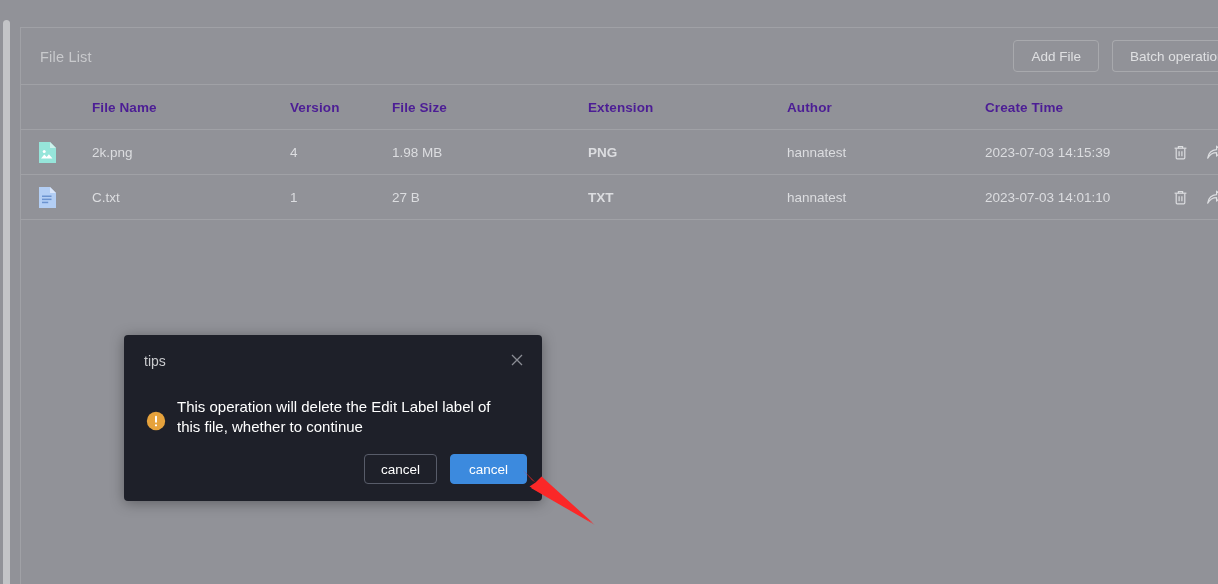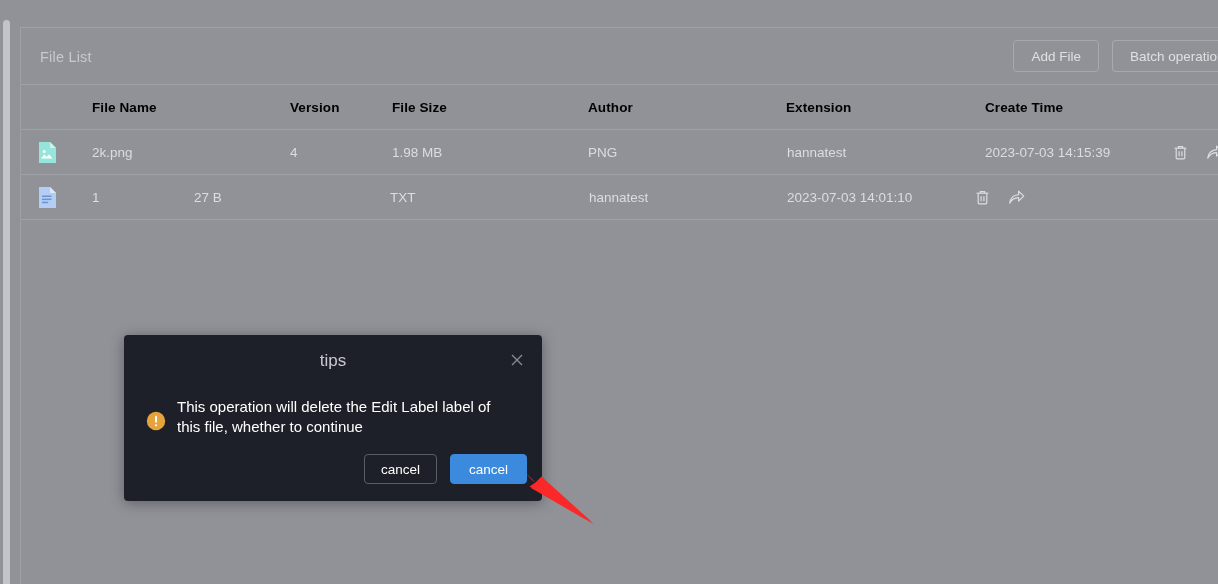--- a/index.html
+++ b/index.html
@@ -117,35 +117,35 @@
     border-bottom: 1px solid #a0a1a6;
     box-sizing: border-box;
   }
   .row.head {
     height: 45px;
     border-bottom: 1px solid #a0a1a6;
   }
   .row.head .cell {
     font-size: 13.5px;
     font-weight: bold;
-    color: #000000;
+    color: #4c1d95;
     letter-spacing: .1px;
   }
   .cell {
     font-size: 13.5px;
     color: #dcdde0;
     box-sizing: border-box;
     white-space: nowrap;
     overflow: hidden;
   }
   .c-icon   { width: 71px; padding-left: 17px; display: flex; align-items: center; }
   .c-name   { width: 198px; }
   .c-ver    { width: 102px; }
   .c-size   { width: 196px; }
-  .c-ext    { width: 199px; }
+  .c-ext    { width: 199px; font-weight: bold; }
   .c-author { width: 198px; }
   .c-time   { width: 185px; }
   .c-ops    { flex: 1; display: flex; align-items: center; gap: 17px; padding-left: 2px; }
 
   
   .file-icon { width: 18px; height: 21px; display: block; }
 
   
   .op-icon {
     width: 17px;
@@ -171,24 +171,23 @@
     box-shadow: 0 2px 14px rgba(0,0,0,.35);
     box-sizing: border-box;
   }
   .dialog-header {
     position: relative;
     padding: 17px 20px 0 20px;
     height: 40px;
     box-sizing: border-box;
   }
   .dialog-title {
-    font-size: 17px;
+    font-size: 14px;
     color: #c9cacd;
     line-height: 18px;
-    text-align: center;
   }
   .dialog-close {
     position: absolute;
     right: 15px;
     top: 15px;
     width: 20px;
     height: 20px;
     cursor: pointer;
     color: #8b8d95;
   }
@@ -277,22 +276,22 @@
       </div>
     </div>
 
     <div class="table">
 
       <div class="row head">
         <div class="cell c-icon"></div>
         <div class="cell c-name">File Name</div>
         <div class="cell c-ver">Version</div>
         <div class="cell c-size">File Size</div>
+        <div class="cell c-ext">Extension</div>
         <div class="cell c-author">Author</div>
-        <div class="cell c-ext">Extension</div>
         <div class="cell c-time">Create Time</div>
         <div class="cell c-ops"></div>
       </div>
 
       <div class="row">
         <div class="cell c-icon">
           <span class="file-icon">
             <svg width="18" height="21" viewBox="0 0 18 21">
               <path d="M1 0 h11 l6 6 v15 h-17 z" fill="#96e5da"></path>
               <path d="M12 0 l6 6 h-6 z" fill="#cdf2ec"></path>
@@ -334,20 +333,21 @@
               <path d="M1 0 h11 l6 6 v15 h-17 z" fill="#b3cef4"></path>
               <path d="M12 0 l6 6 h-6 z" fill="#dbe7fb"></path>
               <g fill="#6c93cf">
                 <rect x="4" y="8.5" width="9.5" height="1.5"></rect>
                 <rect x="4" y="11.6" width="9.5" height="1.5"></rect>
                 <rect x="4" y="14.7" width="6.2" height="1.5"></rect>
               </g>
             </svg>
           </span>
         </div>
+        <div class="cell c-name">C.txt</div>
         <div class="cell c-ver">1</div>
         <div class="cell c-size">27 B</div>
         <div class="cell c-ext">TXT</div>
         <div class="cell c-author">hannatest</div>
         <div class="cell c-time">2023-07-03 14:01:10</div>
         <div class="cell c-ops">
           <span class="op-icon">
             <svg width="17" height="17" viewBox="0 0 17 17">
               <g fill="none" stroke="#dcdde0" stroke-width="1.2">
                 <path d="M2.6 4.2 h11.8"></path>

